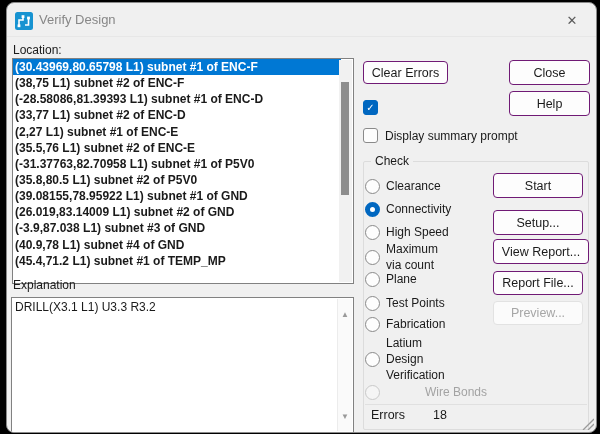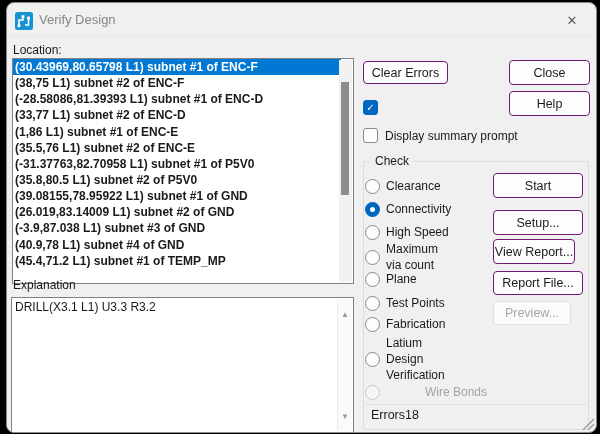--- a/index.html
+++ b/index.html
@@ -117,21 +117,21 @@
   .radio-label{line-height:16px;}
   .radio-label.narrow{width:66px;}
   .radio-row.disabled .radio-label{color:#a3a3a3;margin-left:39px;}
   
   .group-sep{
     position:absolute;left:358px;top:401px;width:222px;height:1px;
     background:#e0e0e0;
   }
   .errors-line{
     position:absolute;left:364px;top:405px;font-size:12.5px;
-    display:flex;gap:0;align-items:center;
+    display:flex;gap:28px;align-items:center;
   }
   .resize-grip{position:absolute;right:2px;bottom:2px;width:14px;height:14px;}
 </style>
 </head>
 <body>
 
 <div class="window">
 
   <div class="titlebar">
     <svg class="app-icon" viewBox="0 0 18 18">
@@ -145,21 +145,21 @@
     <div class="title-text">Verify Design</div>
     <div class="close-btn">✕</div>
   </div>
 
   <div class="field-label" style="left:6px;top:40px;">Location:</div>
   <div class="listbox">
     <div class="list-row selected">(30.43969,80.65798 L1) subnet #1 of ENC-F</div>
     <div class="list-row">(38,75 L1) subnet #2 of ENC-F</div>
     <div class="list-row">(-28.58086,81.39393 L1) subnet #1 of ENC-D</div>
     <div class="list-row">(33,77 L1) subnet #2 of ENC-D</div>
-    <div class="list-row">(1,86 L1) subnet #1 of ENC-E</div>
+    <div class="list-row">(2,27 L1) subnet #1 of ENC-E</div>
     <div class="list-row">(35.5,76 L1) subnet #2 of ENC-E</div>
     <div class="list-row">(-31.37763,82.70958 L1) subnet #1 of P5V0</div>
     <div class="list-row">(35.8,80.5 L1) subnet #2 of P5V0</div>
     <div class="list-row">(39.08155,78.95922 L1) subnet #1 of GND</div>
     <div class="list-row">(26.019,83.14009 L1) subnet #2 of GND</div>
     <div class="list-row">(-3.9,87.038 L1) subnet #3 of GND</div>
     <div class="list-row">(40.9,78 L1) subnet #4 of GND</div>
     <div class="list-row">(45.4,71.2 L1) subnet #1 of TEMP_MP</div>
     <div class="v-scroll">
       <div class="v-thumb"></div>
@@ -228,22 +228,22 @@
   </div>
 
   <div class="group-sep"></div>
   <div class="errors-line">
     <span>Errors</span>
     <span>18</span>
   </div>
 
   <div class="btn" style="left:486px;top:170px;width:90px;height:25px;">Start</div>
   <div class="btn" style="left:486px;top:207px;width:90px;height:25px;">Setup...</div>
-  <div class="btn" style="left:486px;top:236px;width:82px;height:25px;">View Report...</div>
+  <div class="btn" style="left:486px;top:236px;width:96px;height:25px;">View Report...</div>
   <div class="btn" style="left:486px;top:268px;width:90px;height:24px;">Report File...</div>
-  <div class="btn disabled" style="left:486px;top:298px;width:78px;height:24px;">Preview...</div>
+  <div class="btn disabled" style="left:486px;top:298px;width:90px;height:24px;">Preview...</div>
 
   <svg class="resize-grip" viewBox="0 0 14 14">
     <line x1="3" y1="14" x2="14" y2="3" stroke="#9a9a9a" stroke-width="1.3"></line>
     <line x1="8" y1="14" x2="14" y2="8" stroke="#9a9a9a" stroke-width="1.3"></line>
   </svg>
 
 </div>
 
 </body></html>

